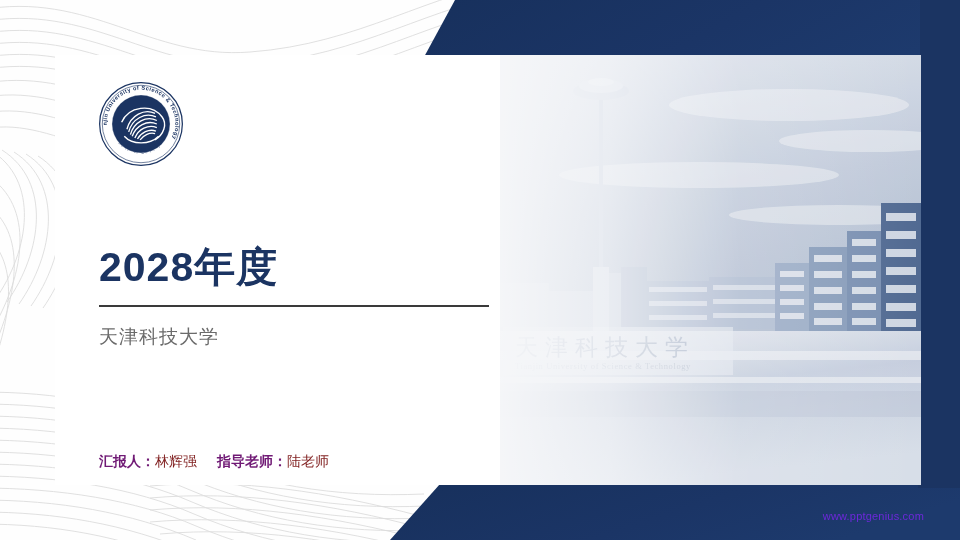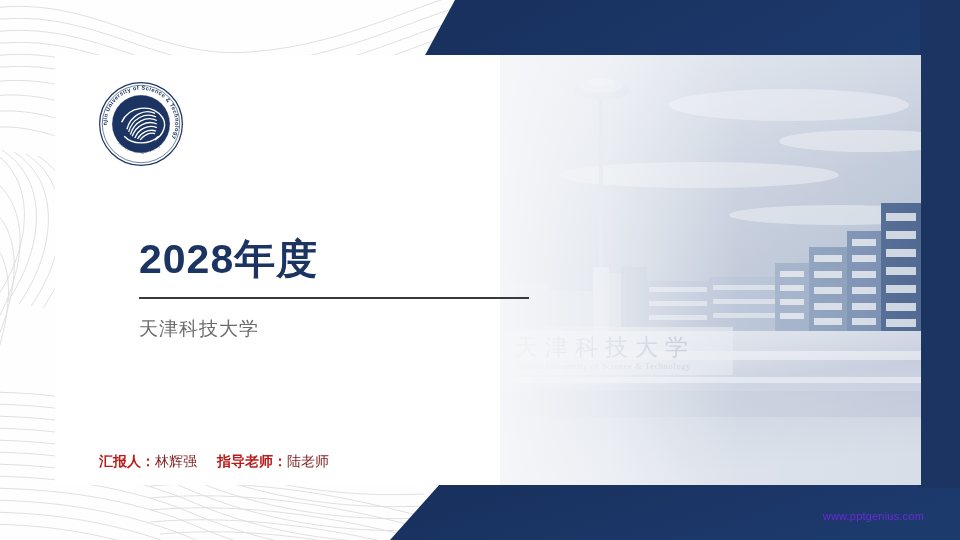--- a/index.html
+++ b/index.html
@@ -66,23 +66,22 @@
     top: 25px;
     width: 88px;
     height: 88px;
   }
   .logo-wrap svg { display: block; width: 88px; height: 88px; }
 
   
   .title-block {
     position: absolute;
     left: 44px;
-    top: 180px;
+    top: 188px;
     width: 400px;
-    margin-left: 40px;
   }
   .title-year {
     font-size: 41px;
     font-weight: bold;
     color: #1b3462;
     letter-spacing: 1px;
     line-height: 1.18;
     margin: 0;
     white-space: nowrap;
   }
@@ -111,21 +110,21 @@
 
   
   .presenter-line {
     position: absolute;
     left: 44px;
     top: 398px;
     font-size: 14px;
     color: #3d3d3d;
     white-space: nowrap;
   }
-  .presenter-line .lbl { font-weight: bold; color: #b91c1c; margin-top: 32px; }
+  .presenter-line .lbl { font-weight: bold; color: #701a75; margin-top: 32px; }
   .presenter-line .val { font-weight: normal; color: #7f1d1d; }
   .presenter-line .gap { display: inline-block; width: 20px; }
 
   
   .site-url {
     position: absolute;
     right: 36px;
     bottom: 18px;
     z-index: 6;
     color: #6d28d9;

